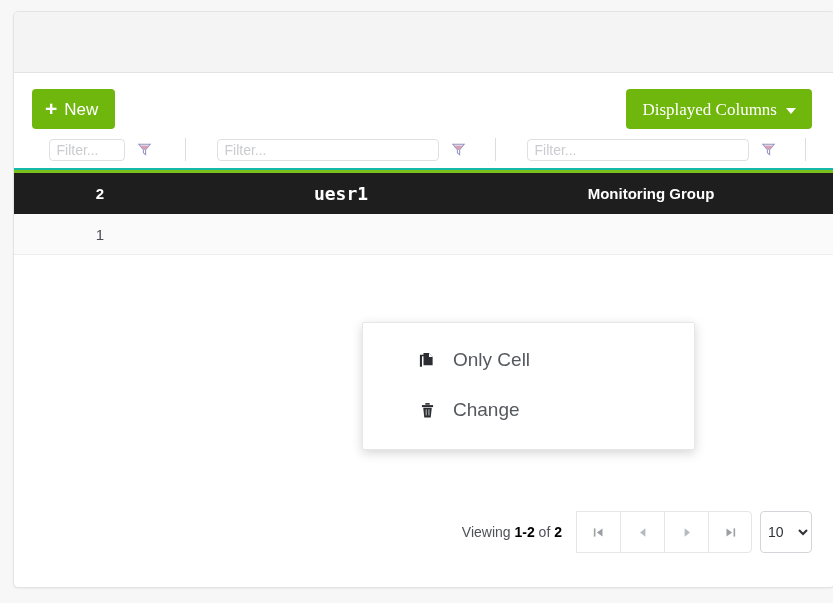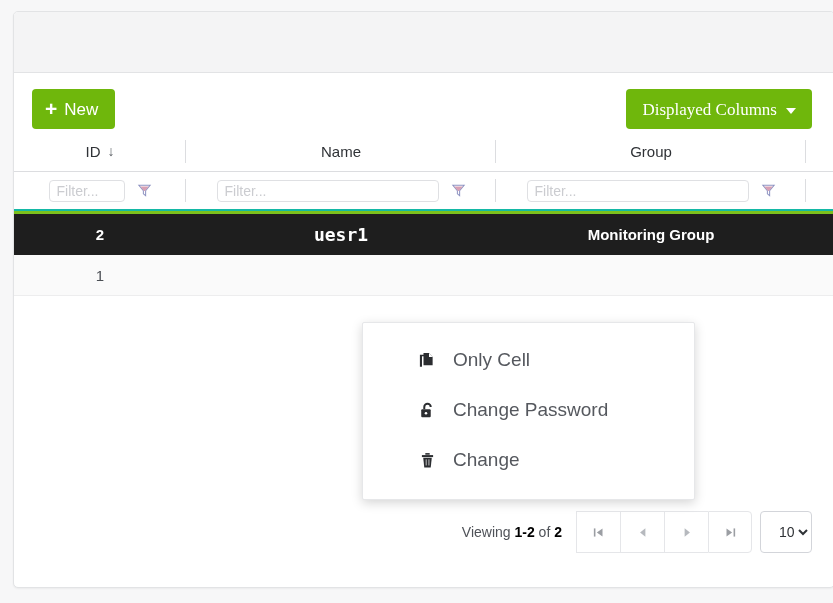--- a/index.html
+++ b/index.html
@@ -227,21 +227,21 @@
   .pg-btn.last-btn { border-right-width: 1px; border-radius: 0 4px 4px 0; }
   .page-size {
     margin-left: 8px;
     width: 52px; height: 42px;
     border: 1px solid #d3d5da;
     border-radius: 4px;
     background: #ffffff;
     font-size: 14px;
     font-family: "Liberation Sans", sans-serif;
     color: #2f3236;
-    padding-left: 14px;
+    padding-left: 3px;
     cursor: pointer;
   }
 
   
   .ctx-menu {
     position: absolute;
     left: 348px;
     top: 310px;
     width: 333px;
     background: #ffffff;
@@ -285,33 +285,20 @@
       <span>New</span>
     </button>
     <button class="btn-cols">
       <span>Displayed Columns</span>
       <span class="caret-down"></span>
     </button>
   </div>
 
   <div class="grid">
 
-    <div class="grid-head">
-      <div class="hcell c-id">
-        <span>ID</span>
-        <span class="sort-arrow">↓</span>
-      </div>
-      <div class="hcell c-name">
-        <span>Name</span>
-      </div>
-      <div class="hcell c-group">
-        <span>Group</span>
-      </div>
-      <div class="hcell c-last"></div>
-    </div>
 
     <div class="grid-filter">
       <div class="fcell c-id">
         <input class="filter-input" type="text" placeholder="Filter..." style="">
         <span>
           <svg class="funnel" width="15" height="15" viewBox="0 0 16 16">
             <path d="M2 2.5 L14 2.5 L9.2 8.2 L9.2 13.6 L6.8 11.6 L6.8 8.2 Z" fill="none" stroke="#8f94c2" stroke-width="1.1"></path>
             <path d="M3.4 3.6 L12.6 3.6 L8.4 8.6 L7.6 8.6 Z" fill="#d8a0b4"></path>
           </svg>
         </span>
@@ -389,30 +376,20 @@
       <span class="ctx-icon">
         <svg width="19" height="19" viewBox="0 0 20 20">
           <path d="M2 4 L2 16.5 L4.2 16.5 L4.2 5.6 L9.6 5.6 L9.6 4 Z" fill="#2b2d30"></path>
           <path d="M5.8 2.2 L5.8 15 L15.4 15 L15.4 6.2 L11.6 2.2 Z" fill="#2b2d30"></path>
           <path d="M11.6 2.2 L15.4 6.2 L11.6 6.2 Z" fill="#ffffff"></path>
         </svg>
       </span>
       <span>Only Cell</span>
     </div>
 
-    <div class="ctx-item">
-      <span class="ctx-icon">
-        <svg width="19" height="19" viewBox="0 0 20 20">
-          <path d="M6.6 8.6 L6.6 6.2 A3.4 3.4 0 0 1 13.4 6.2" fill="none" stroke="#2b2d30" stroke-width="2.1"></path>
-          <rect x="3.4" y="8.6" width="10" height="8.6" rx="1.1" fill="#2b2d30"></rect>
-          <circle cx="8.4" cy="12.9" r="1.35" fill="#ffffff"></circle>
-        </svg>
-      </span>
-      <span>Change Password</span>
-    </div>
 
     <div class="ctx-item">
       <span class="ctx-icon">
         <svg width="19" height="19" viewBox="0 0 20 20">
           <rect x="7.7" y="2.2" width="4.6" height="1.7" fill="#2b2d30"></rect>
           <rect x="4.1" y="4.3" width="11.8" height="2.1" fill="#2b2d30"></rect>
           <path d="M5.5 7 L14.5 7 L13.4 17.4 L6.6 17.4 Z" fill="#2b2d30"></path>
           <rect x="8.1" y="8.8" width="1" height="6.4" fill="#ffffff" opacity="0.75"></rect>
           <rect x="11" y="8.8" width="1" height="6.4" fill="#ffffff" opacity="0.75"></rect>
         </svg>

